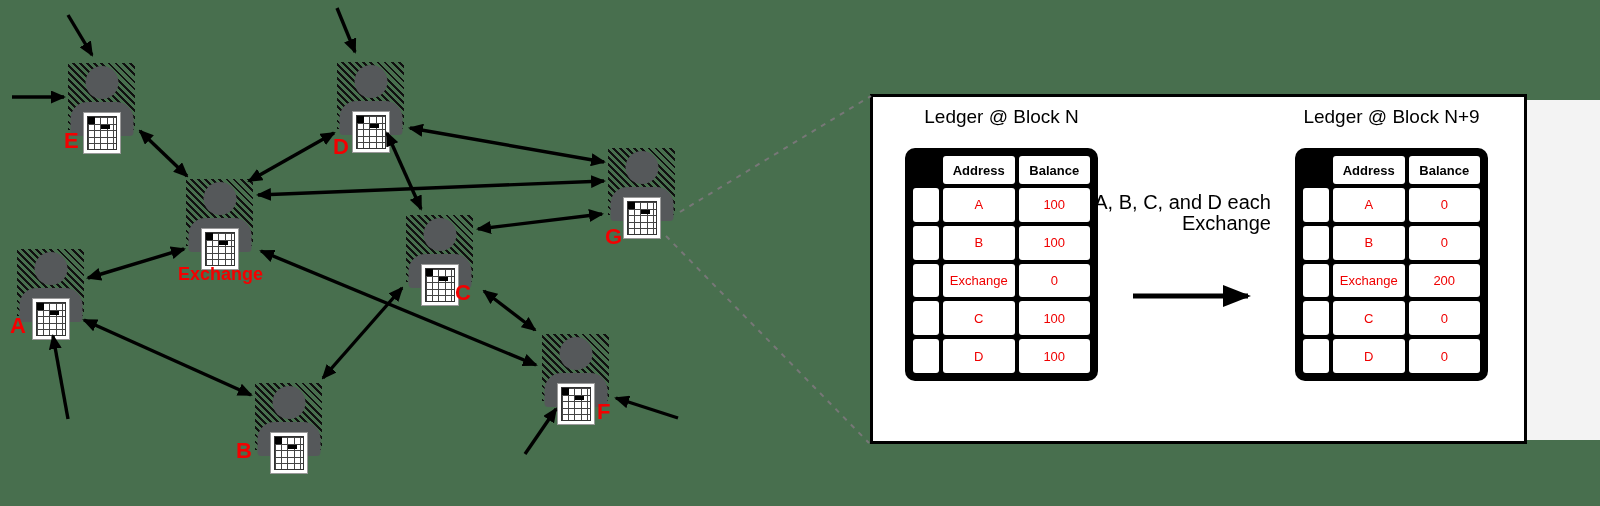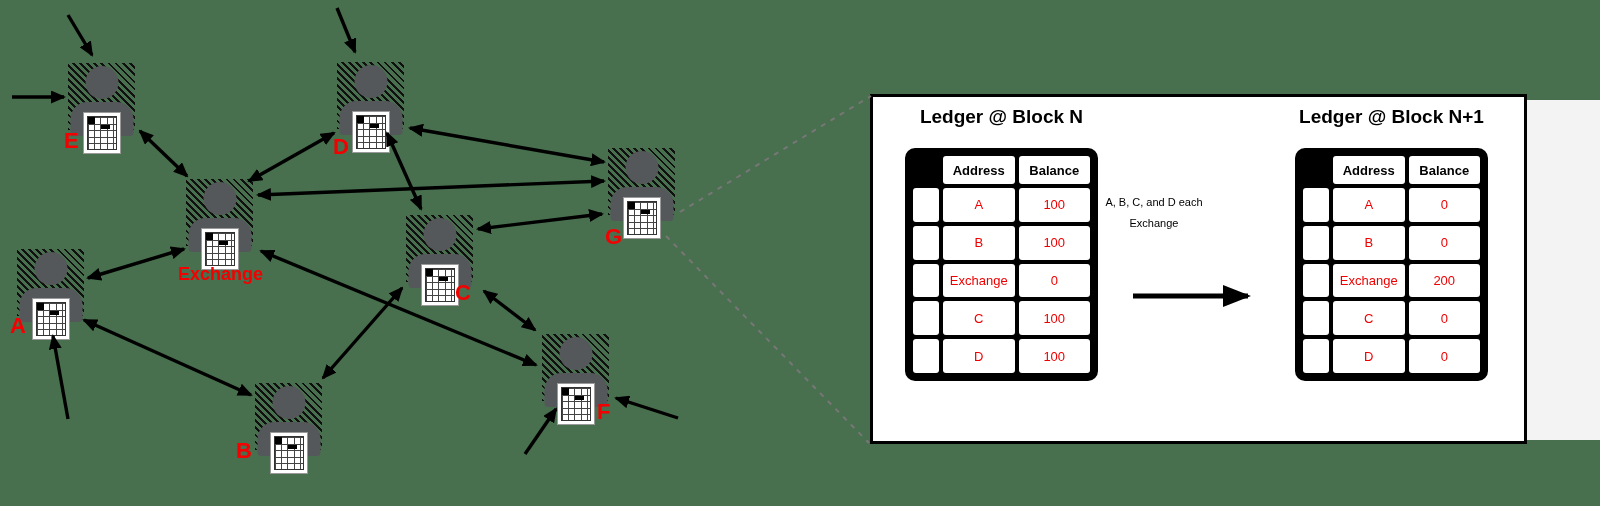--- a/index.html
+++ b/index.html
@@ -18,30 +18,30 @@
   .lgrid{position:relative;width:100%;height:100%;border:1px solid #333;box-sizing:border-box;background:
          repeating-linear-gradient(to right,#444 0 1px,transparent 1px 6.2px),
          repeating-linear-gradient(to bottom,#444 0 1px,transparent 1px 6.6px),#fff;}
   .cellblack{position:absolute;left:0;top:0;width:7px;height:7px;background:#000;}
   .ldash{position:absolute;left:13px;top:8px;width:9px;height:4px;background:#000;}
   .nlabel{position:absolute;color:#F40000;font-weight:bold;z-index:4;line-height:1;}
   
   .sheet{position:absolute;left:1527px;top:100px;width:73px;height:340px;background:#F3F3F3;z-index:1;}
   .panel{position:absolute;left:870px;top:94px;width:657px;height:350px;background:#fff;
          border:3px solid #000;box-sizing:border-box;z-index:2;}
-  .ltitle{position:absolute;width:193px;text-align:center;font-weight:bold;font-size:19px;color:#000;z-index:3;}
+  .ltitle{position:absolute;width:193px;text-align:center;font-weight:normal;font-size:19px;color:#000;z-index:3;}
   .ltable{position:absolute;width:193px;height:233px;background:#000;border-radius:10px;display:grid;
          grid-template-columns:26px 1fr 1fr;grid-template-rows:28px repeat(5,1fr);gap:4px;
          padding:8px;box-sizing:border-box;z-index:3;}
   .cell{background:#fff;border-radius:3px;display:flex;align-items:center;justify-content:center;
          font-size:13px;color:#EF0000;overflow:hidden;}
   .cell.hdr{font-weight:bold;color:#000;}
   .cell.blk{background:transparent;}
-  .midtext{position:absolute;left:1065px;top:192px;width:178px;text-align:center;
-         font-size:11px;line-height:21px;color:#000;z-index:3;}
+  .midtext{position:absolute;left:1093px;top:192px;width:178px;text-align:right;
+         font-size:20px;line-height:21px;color:#000;z-index:3;}
   svg.overlay{position:absolute;left:0;top:0;z-index:5;pointer-events:none;}
 </style>
 </head>
 <body>
 
 <div class="stage" style="background: rgb(72, 111, 78);">
   <div class="sheet"></div>
   <div class="panel"></div>
   <div class="midtext">
       <div>A, B, C, and D each</div>
@@ -187,21 +187,21 @@
       <div class="cell"></div>
       <div class="cell">Exchange</div>
       <div class="cell">0</div>
       <div class="cell"></div>
       <div class="cell">C</div>
       <div class="cell">100</div>
       <div class="cell"></div>
       <div class="cell">D</div>
       <div class="cell">100</div>
     </div>
-    <div class="ltitle" style="left: 1295px; top: 106px;">Ledger @ Block N+1</div>
+    <div class="ltitle" style="left: 1295px; top: 106px;">Ledger @ Block N+9</div>
     <div class="ltable" style="left: 1295px; top: 148px;">
       <div class="cell blk"></div>
       <div class="cell hdr">Address</div>
       <div class="cell hdr">Balance</div>
       <div class="cell"></div>
       <div class="cell">A</div>
       <div class="cell">0</div>
       <div class="cell"></div>
       <div class="cell">B</div>
       <div class="cell">0</div>

